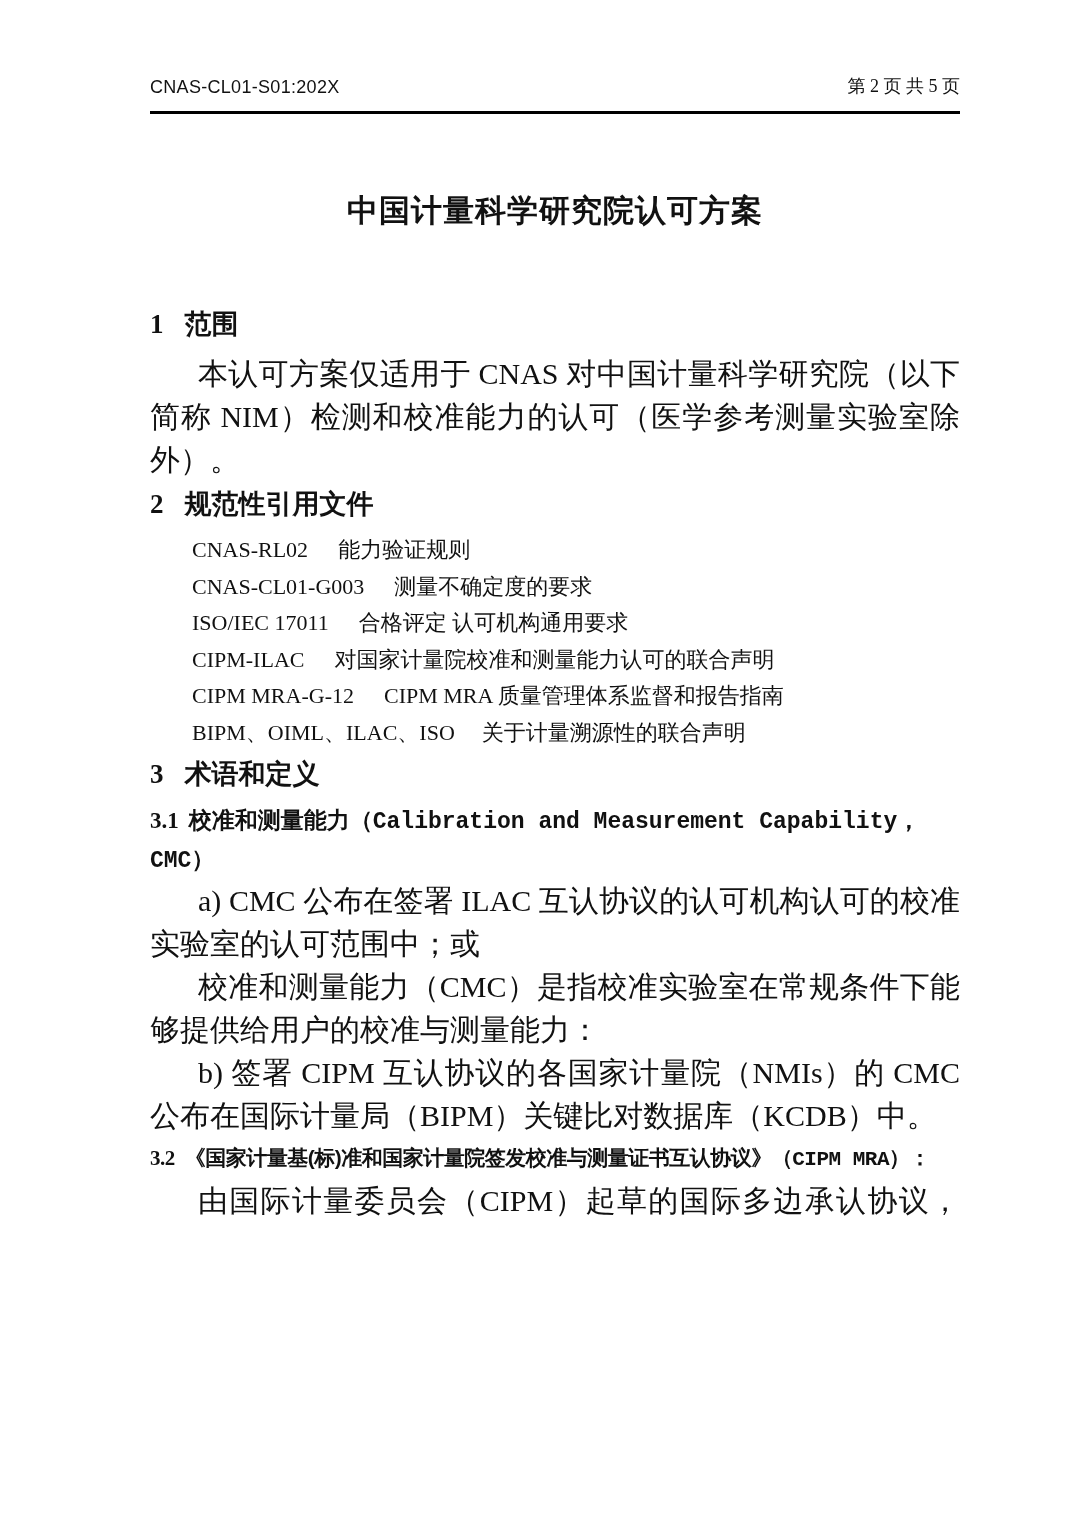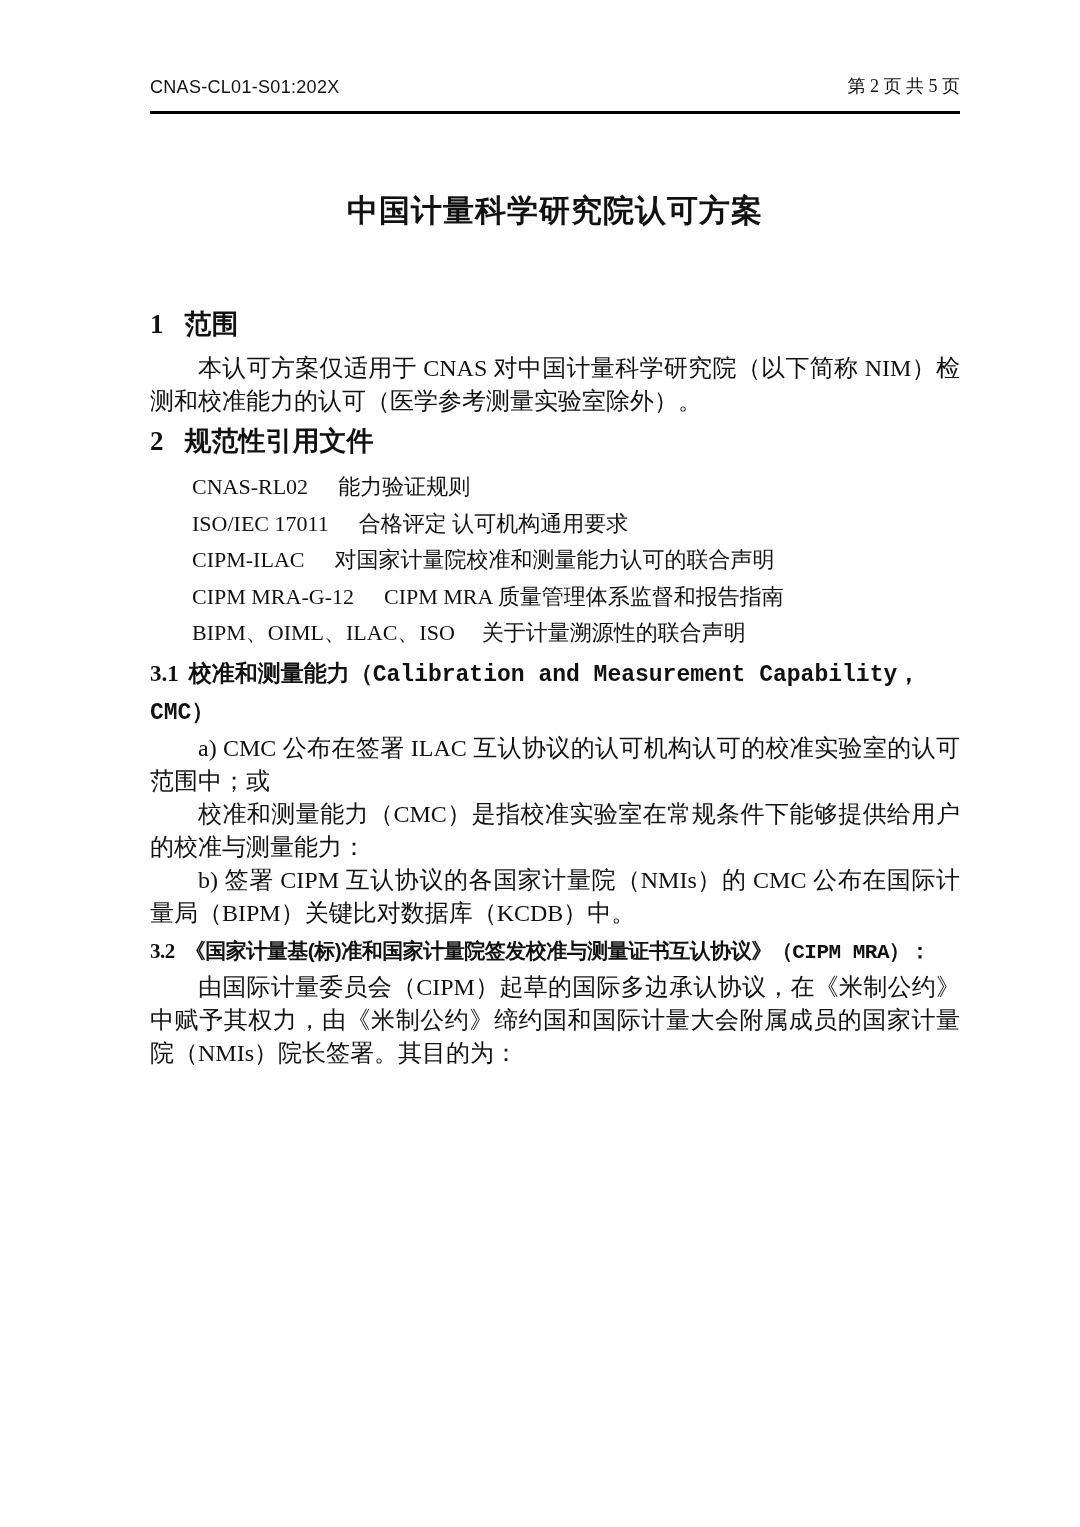--- a/index.html
+++ b/index.html
@@ -33,21 +33,21 @@
   .h1 {
     font-family:"Liberation Sans","DejaVu Sans",sans-serif;
     font-weight:bold; font-size:27px; line-height:40px; margin:3px 0 8px;
   }
   .h1 .h1-num {
     font-family:"Liberation Serif","DejaVu Serif",serif;
     font-weight:bold; margin-right:21px;
   }
 
   .para {
-    margin:0; font-size:24px; line-height:33px;
+    margin:0; font-size:30px; line-height:43px;
     text-align:justify; text-indent:48px;
   }
 
   .refs { margin-left:42px; font-size:22px; line-height:36.5px; }
   .ref-line { white-space:nowrap; }
   .ref-name { margin-left:30px; }
   .ref-line.tight .ref-name { margin-left:27px; }
 
   .h2 {
     font-family:"Liberation Sans","DejaVu Sans",sans-serif;
@@ -87,26 +87,30 @@
       <span class="h1-num">1</span><span>范围</span>
     </div>
     <p class="para">本认可方案仅适用于 CNAS 对中国计量科学研究院（以下简称 NIM）检测和校准能力的认可（医学参考测量实验室除外）。</p>
 
     <div class="h1">
       <span class="h1-num">2</span><span>规范性引用文件</span>
     </div>
 
     <div class="refs">
         <div class="ref-line"><span class="ref-code">CNAS-RL02</span><span class="ref-name">能力验证规则</span></div>
+        <div class="ref-line"><span class="ref-code">CNAS-CL01-G003</span><span class="ref-name">测量不确定度的要求</span></div>
         <div class="ref-line"><span class="ref-code">ISO/IEC 17011</span><span class="ref-name">合格评定 认可机构通用要求</span></div>
         <div class="ref-line"><span class="ref-code">CIPM-ILAC</span><span class="ref-name">对国家计量院校准和测量能力认可的联合声明</span></div>
         <div class="ref-line"><span class="ref-code">CIPM MRA-G-12</span><span class="ref-name">CIPM MRA 质量管理体系监督和报告指南</span></div>
         <div class="ref-line tight"><span class="ref-code">BIPM、OIML、ILAC、ISO</span><span class="ref-name">关于计量溯源性的联合声明</span></div>
       </div>
 
+    <div class="h1">
+      <span class="h1-num">3</span><span>术语和定义</span>
+    </div>
 
     <div class="h2">
       <span class="h2-num">3.1</span><span>校准和测量能力</span><span class="h2-en">（Calibration and Measurement Capability，CMC）</span>
     </div>
     <p class="para">a) CMC 公布在签署 ILAC 互认协议的认可机构认可的校准实验室的认可范围中；或</p>
     <p class="para">校准和测量能力（CMC）是指校准实验室在常规条件下能够提供给用户的校准与测量能力：</p>
     <p class="para">b) 签署 CIPM 互认协议的各国家计量院（NMIs）的 CMC 公布在国际计量局（BIPM）关键比对数据库（KCDB）中。</p>
 
     <div class="h2 h2-32">
       <span class="h2-num">3.2</span><span>《国家计量基(标)准和国家计量院签发校准与测量证书互认协议》</span><span class="h2-en">（CIPM MRA）：</span>

